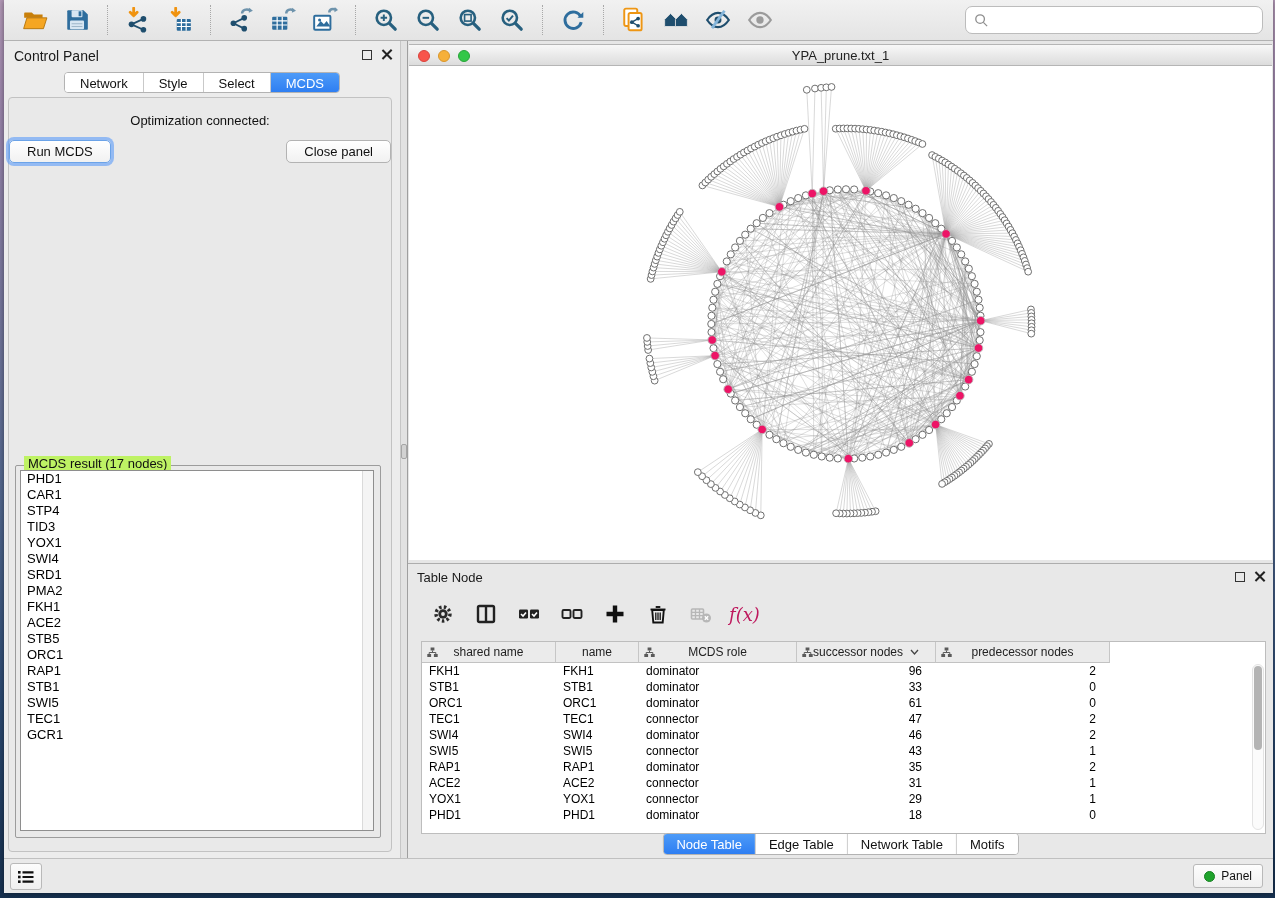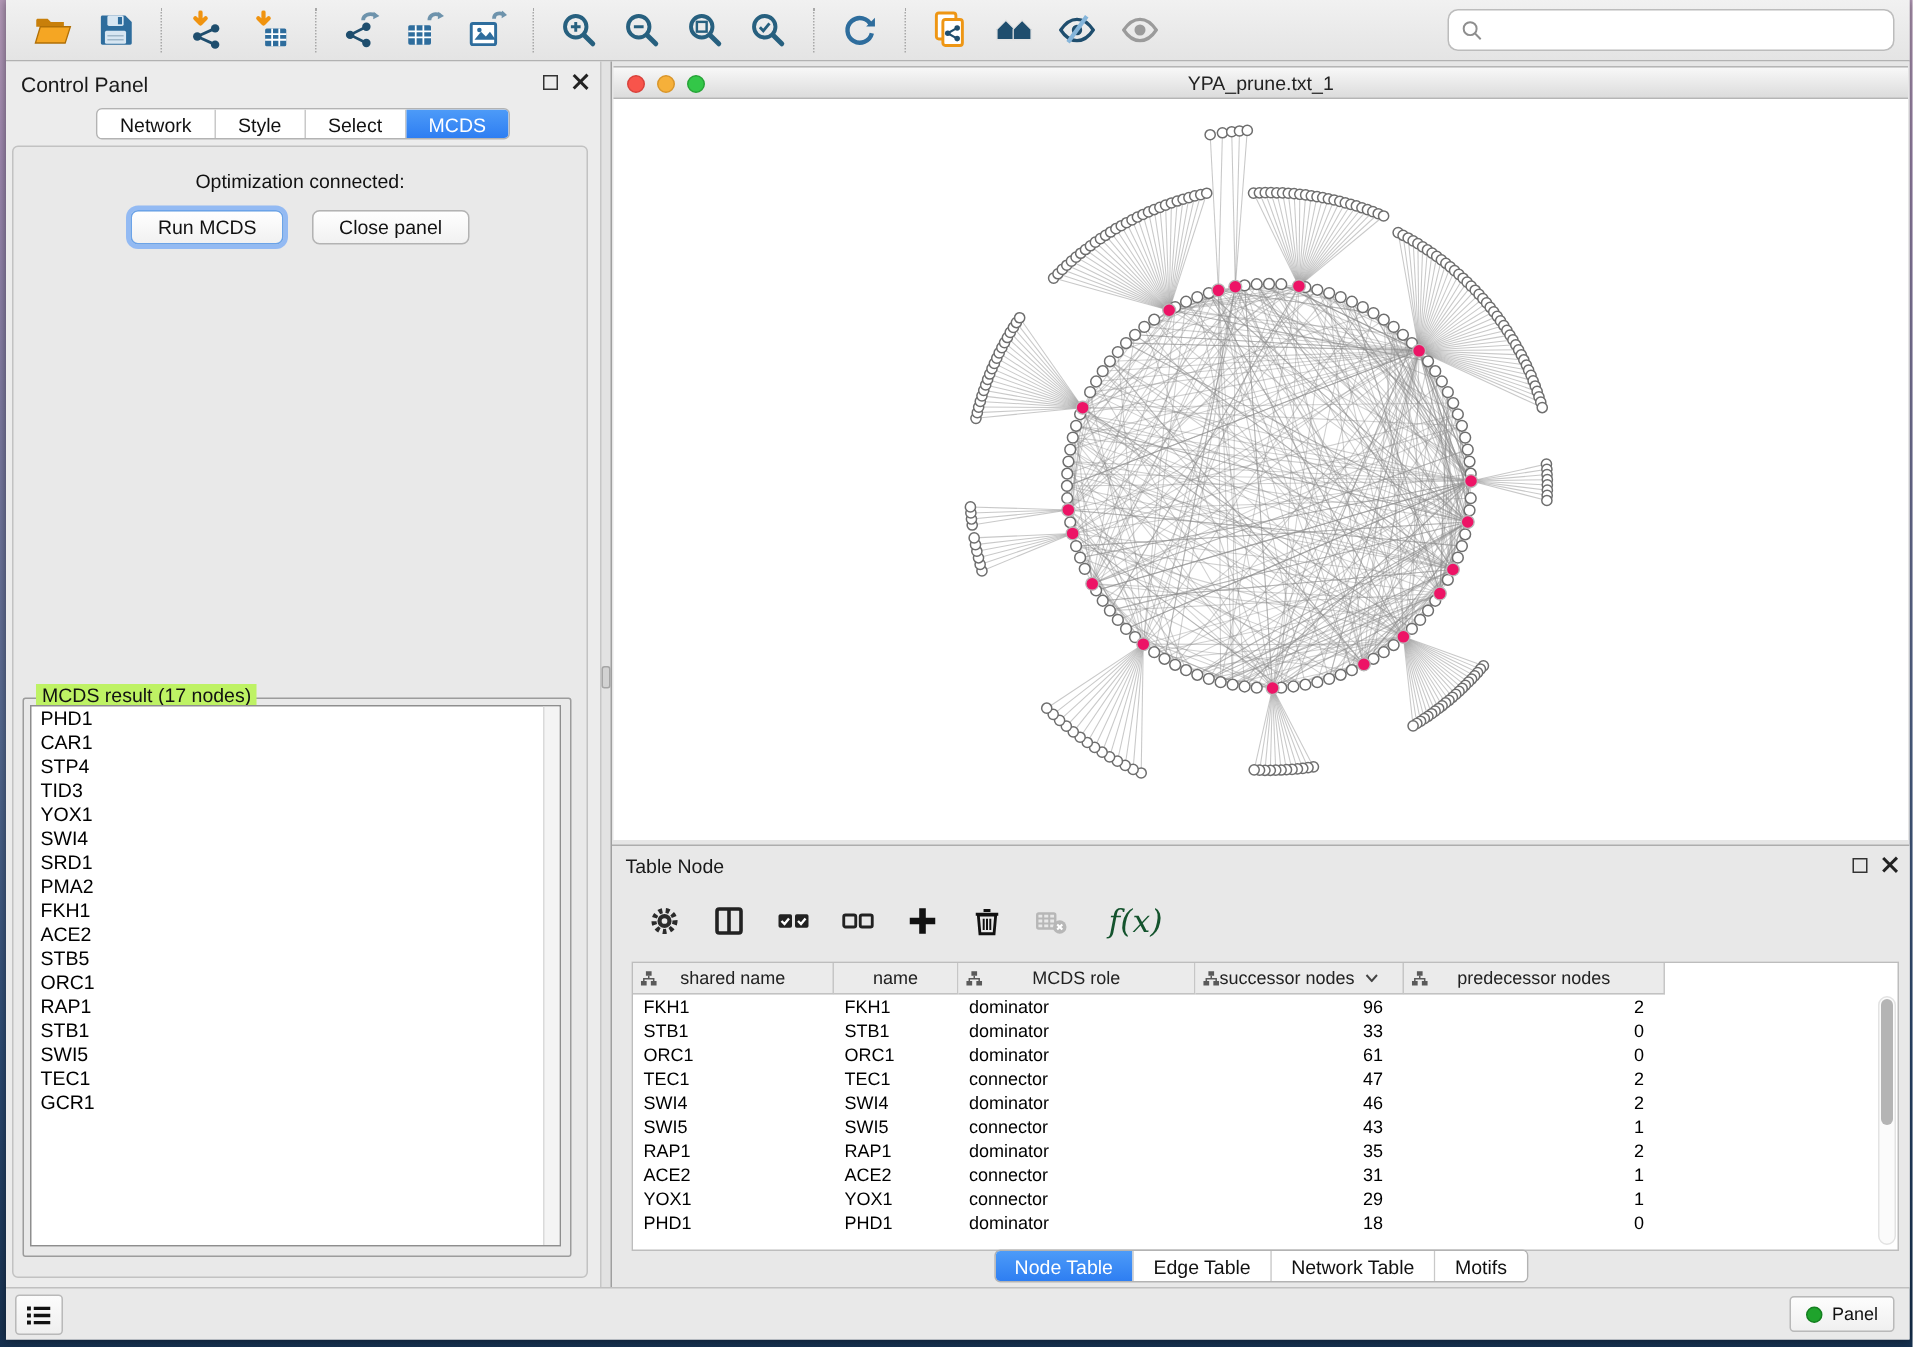--- a/index.html
+++ b/index.html
@@ -46,21 +46,21 @@
   .cp-body { position:absolute; left:4px; right:8px; top:56px; bottom:6px;
     background:#e9e9e9; border:1px solid #c2c2c2; border-radius:4px; }
   .opt-label { margin-top:15px; text-align:center; font-size:13px; color:#111; }
   .criterion { margin:9px auto 0; width:312px; height:24px; background:#fff; border:1px solid #b3b3b3; border-radius:5px;
     display:flex; align-items:center; position:relative; cursor:pointer; }
   .criterion .val { font-size:13px; color:#111; padding-left:10px; flex:1; white-space:nowrap; }
   .stepper { width:19px; height:20px; margin-right:2px; border-radius:4px; background:linear-gradient(#5aa6fa,#2d7bf4);
     display:flex; flex-direction:column; align-items:center; justify-content:center; gap:2px; }
   .stepper i { width:0; height:0; border-left:4px solid transparent; border-right:4px solid transparent; display:block; }
   .stepper .up { border-bottom:4.5px solid #fff; } .stepper .dn { border-top:4.5px solid #fff; }
-  .btn-row { margin-top:12px; display:flex; justify-content:center; gap:19px; }
+  .btn-row { margin-top:12px; display:flex; justify-content:space-between; gap:19px; }
   .btn { height:23px; padding:0 17px; font-size:13px; color:#111; background:linear-gradient(#ffffff,#f1f1f1);
     border:1px solid #b3b3b3; border-radius:5px; cursor:pointer; font-family:inherit; }
   .btn.focused { box-shadow:0 0 0 3px rgba(90,155,250,.6); border-color:#6ba3e8; }
 
   .mcds-fieldset { position:absolute; left:6px; right:10px; top:367px; bottom:13px;
     border:1px solid #9c9c9c; border-radius:2px; }
   .mcds-fieldset legend { font-size:13px; color:#111; margin-left:8px; padding:0 4px; }
   .mcds-list-box { position:absolute; left:4px; right:6px; top:4px; bottom:6px; background:#fff; border:1px solid #8e8e8e; overflow:hidden; }
   .mcds-scroll { position:absolute; right:0; top:0; bottom:0; width:11px; background:#f4f4f4; border-left:1px solid #dadada; }
   .mcds-item { font-size:13px; line-height:16px; padding-left:6px; color:#000; }
@@ -85,21 +85,21 @@
   .net-canvas svg { width:100%; height:100%; display:block; }
 
   
   .table-panel { position:absolute; left:0; right:0; top:522px; bottom:0; background:#e8e8e8; border-top:1px solid #adadad; }
   .tp-title { position:absolute; left:9px; top:6px; font-size:13px; color:#1a1a1a; }
   .tp-winbtns { position:absolute; right:8px; top:7px; display:flex; gap:9px; align-items:center; }
   .tp-toolbar { position:absolute; left:0; top:26px; right:0; height:48px; display:flex; align-items:center; padding-left:18px; }
   .tp-ic { margin-right:9px; width:34px; height:30px; display:flex; align-items:center; justify-content:center; cursor:pointer; }
   .tp-ic svg { width:22px; height:22px; }
   .tp-ic.disabled { cursor:default; }
-  .fx-label { font-family:"DejaVu Serif", serif; font-style:italic; font-size:21px; color:#14532d; margin-left:12px; }
+  .fx-label { font-family:"DejaVu Serif", serif; font-style:italic; font-size:18px; color:#be185d; margin-left:2px; }
 
   .tbl-wrap { position:absolute; left:13px; right:7px; top:77px; height:193px; background:#fff; border:1px solid #bdbdbd; overflow:hidden; }
   .tbl-header { position:absolute; left:0; top:0; height:21px; display:flex; }
   .col-h { height:21px; background:#ebebeb; border-right:1px solid #c6c6c6; border-bottom:1px solid #c2c2c2;
     display:flex; align-items:center; justify-content:center; font-size:12px; color:#222; position:relative; cursor:pointer; }
   .col-h .shared-ic { position:absolute; left:5px; top:5px; }
   .col-h .sortchev { margin-left:7px; }
   .tbl-body { position:absolute; left:0; top:21px; right:0; bottom:0; }
   .t-row { display:flex; height:16px; cursor:default; }
   .t-cell { font-size:12px; color:#000; line-height:16px; white-space:nowrap; overflow:hidden; }

